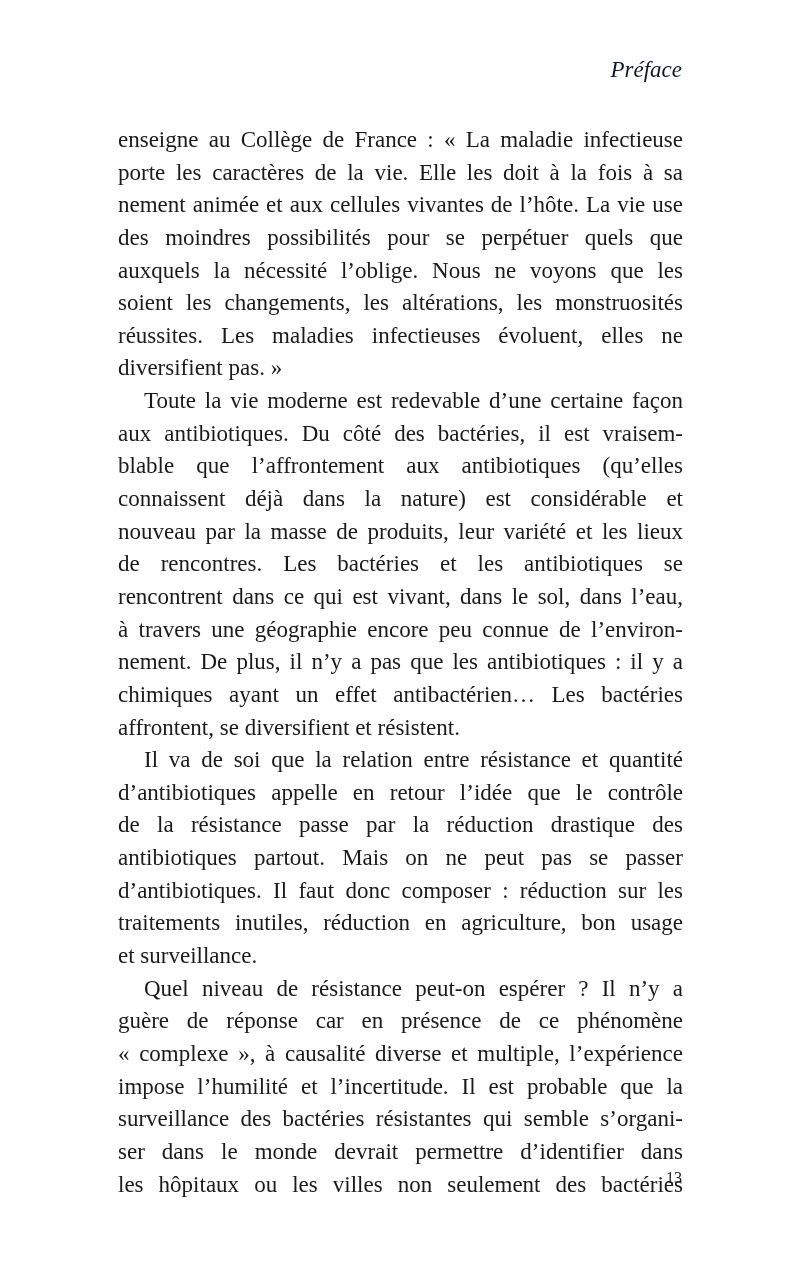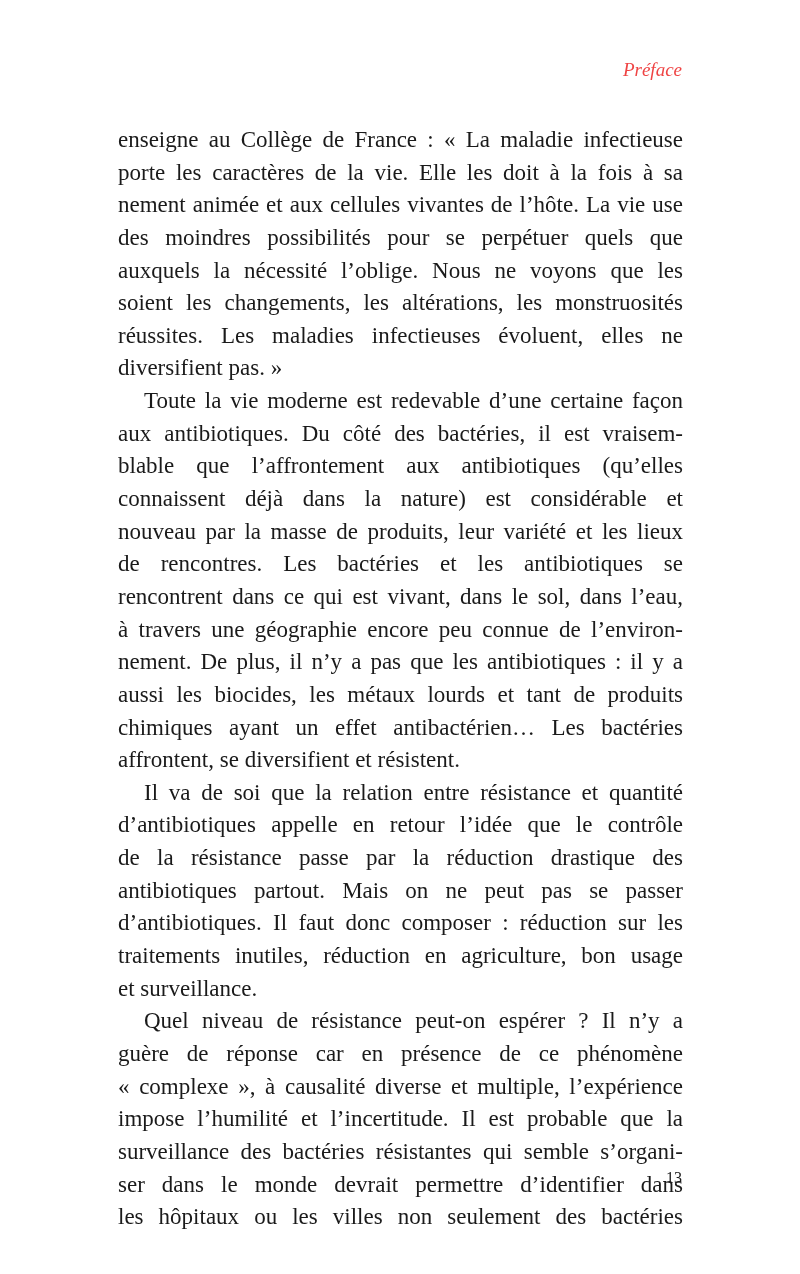--- a/index.html
+++ b/index.html
@@ -1,19 +1,19 @@
 <!DOCTYPE html>
 <html><head>
 <meta charset="utf-8">
 <style>
   html, body { margin: 0; padding: 0; background: #ffffff; }
   body { width: 800px; height: 1274px; position: relative; overflow: hidden;
          font-family: "Liberation Serif", "DejaVu Serif", serif; color: #1a1a1a; }
   .running-head { position: absolute; top: 58px; right: 118px; font-style: italic;
-                  font-size: 19px; line-height: 24px; color: #ef4444; }
+                  font-size: 23px; line-height: 24px; color: #0f172a; }
   .body-text { position: absolute; left: 118px; top: 124px; width: 565px; }
   .line { display: block; font-size: 23px; line-height: 32.65px; height: 32.65px;
           white-space: nowrap; text-align: justify; text-align-last: justify; }
   .line.last { text-align-last: left; }
   .line.indent { text-indent: 26px; }
   .folio { position: absolute; top: 1163px; right: 118px; font-size: 16px; line-height: 30px; margin-left: 26px; }
 </style>
 </head>
 <body>
 
@@ -30,21 +30,20 @@
     <span class="line last">diversifient pas. »</span>
     <span class="line indent">Toute la vie moderne est redevable d’une certaine façon</span>
     <span class="line">aux antibiotiques. Du côté des bactéries, il est vraisem-</span>
     <span class="line">blable que l’affrontement aux antibiotiques (qu’elles</span>
     <span class="line">connaissent déjà dans la nature) est considérable et</span>
     <span class="line">nouveau par la masse de produits, leur variété et les lieux</span>
     <span class="line">de rencontres. Les bactéries et les antibiotiques se</span>
     <span class="line">rencontrent dans ce qui est vivant, dans le sol, dans l’eau,</span>
     <span class="line">à travers une géographie encore peu connue de l’environ-</span>
     <span class="line">nement. De plus, il n’y a pas que les antibiotiques : il y a</span>
-    <span class="line">aussi les biocides, les métaux lourds et tant de produits</span>
     <span class="line">chimiques ayant un effet antibactérien… Les bactéries</span>
     <span class="line last">affrontent, se diversifient et résistent.</span>
     <span class="line indent">Il va de soi que la relation entre résistance et quantité</span>
     <span class="line">d’antibiotiques appelle en retour l’idée que le contrôle</span>
     <span class="line">de la résistance passe par la réduction drastique des</span>
     <span class="line">antibiotiques partout. Mais on ne peut pas se passer</span>
     <span class="line">d’antibiotiques. Il faut donc composer : réduction sur les</span>
     <span class="line">traitements inutiles, réduction en agriculture, bon usage</span>
     <span class="line last">et surveillance.</span>
     <span class="line indent">Quel niveau de résistance peut-on espérer ? Il n’y a</span>

